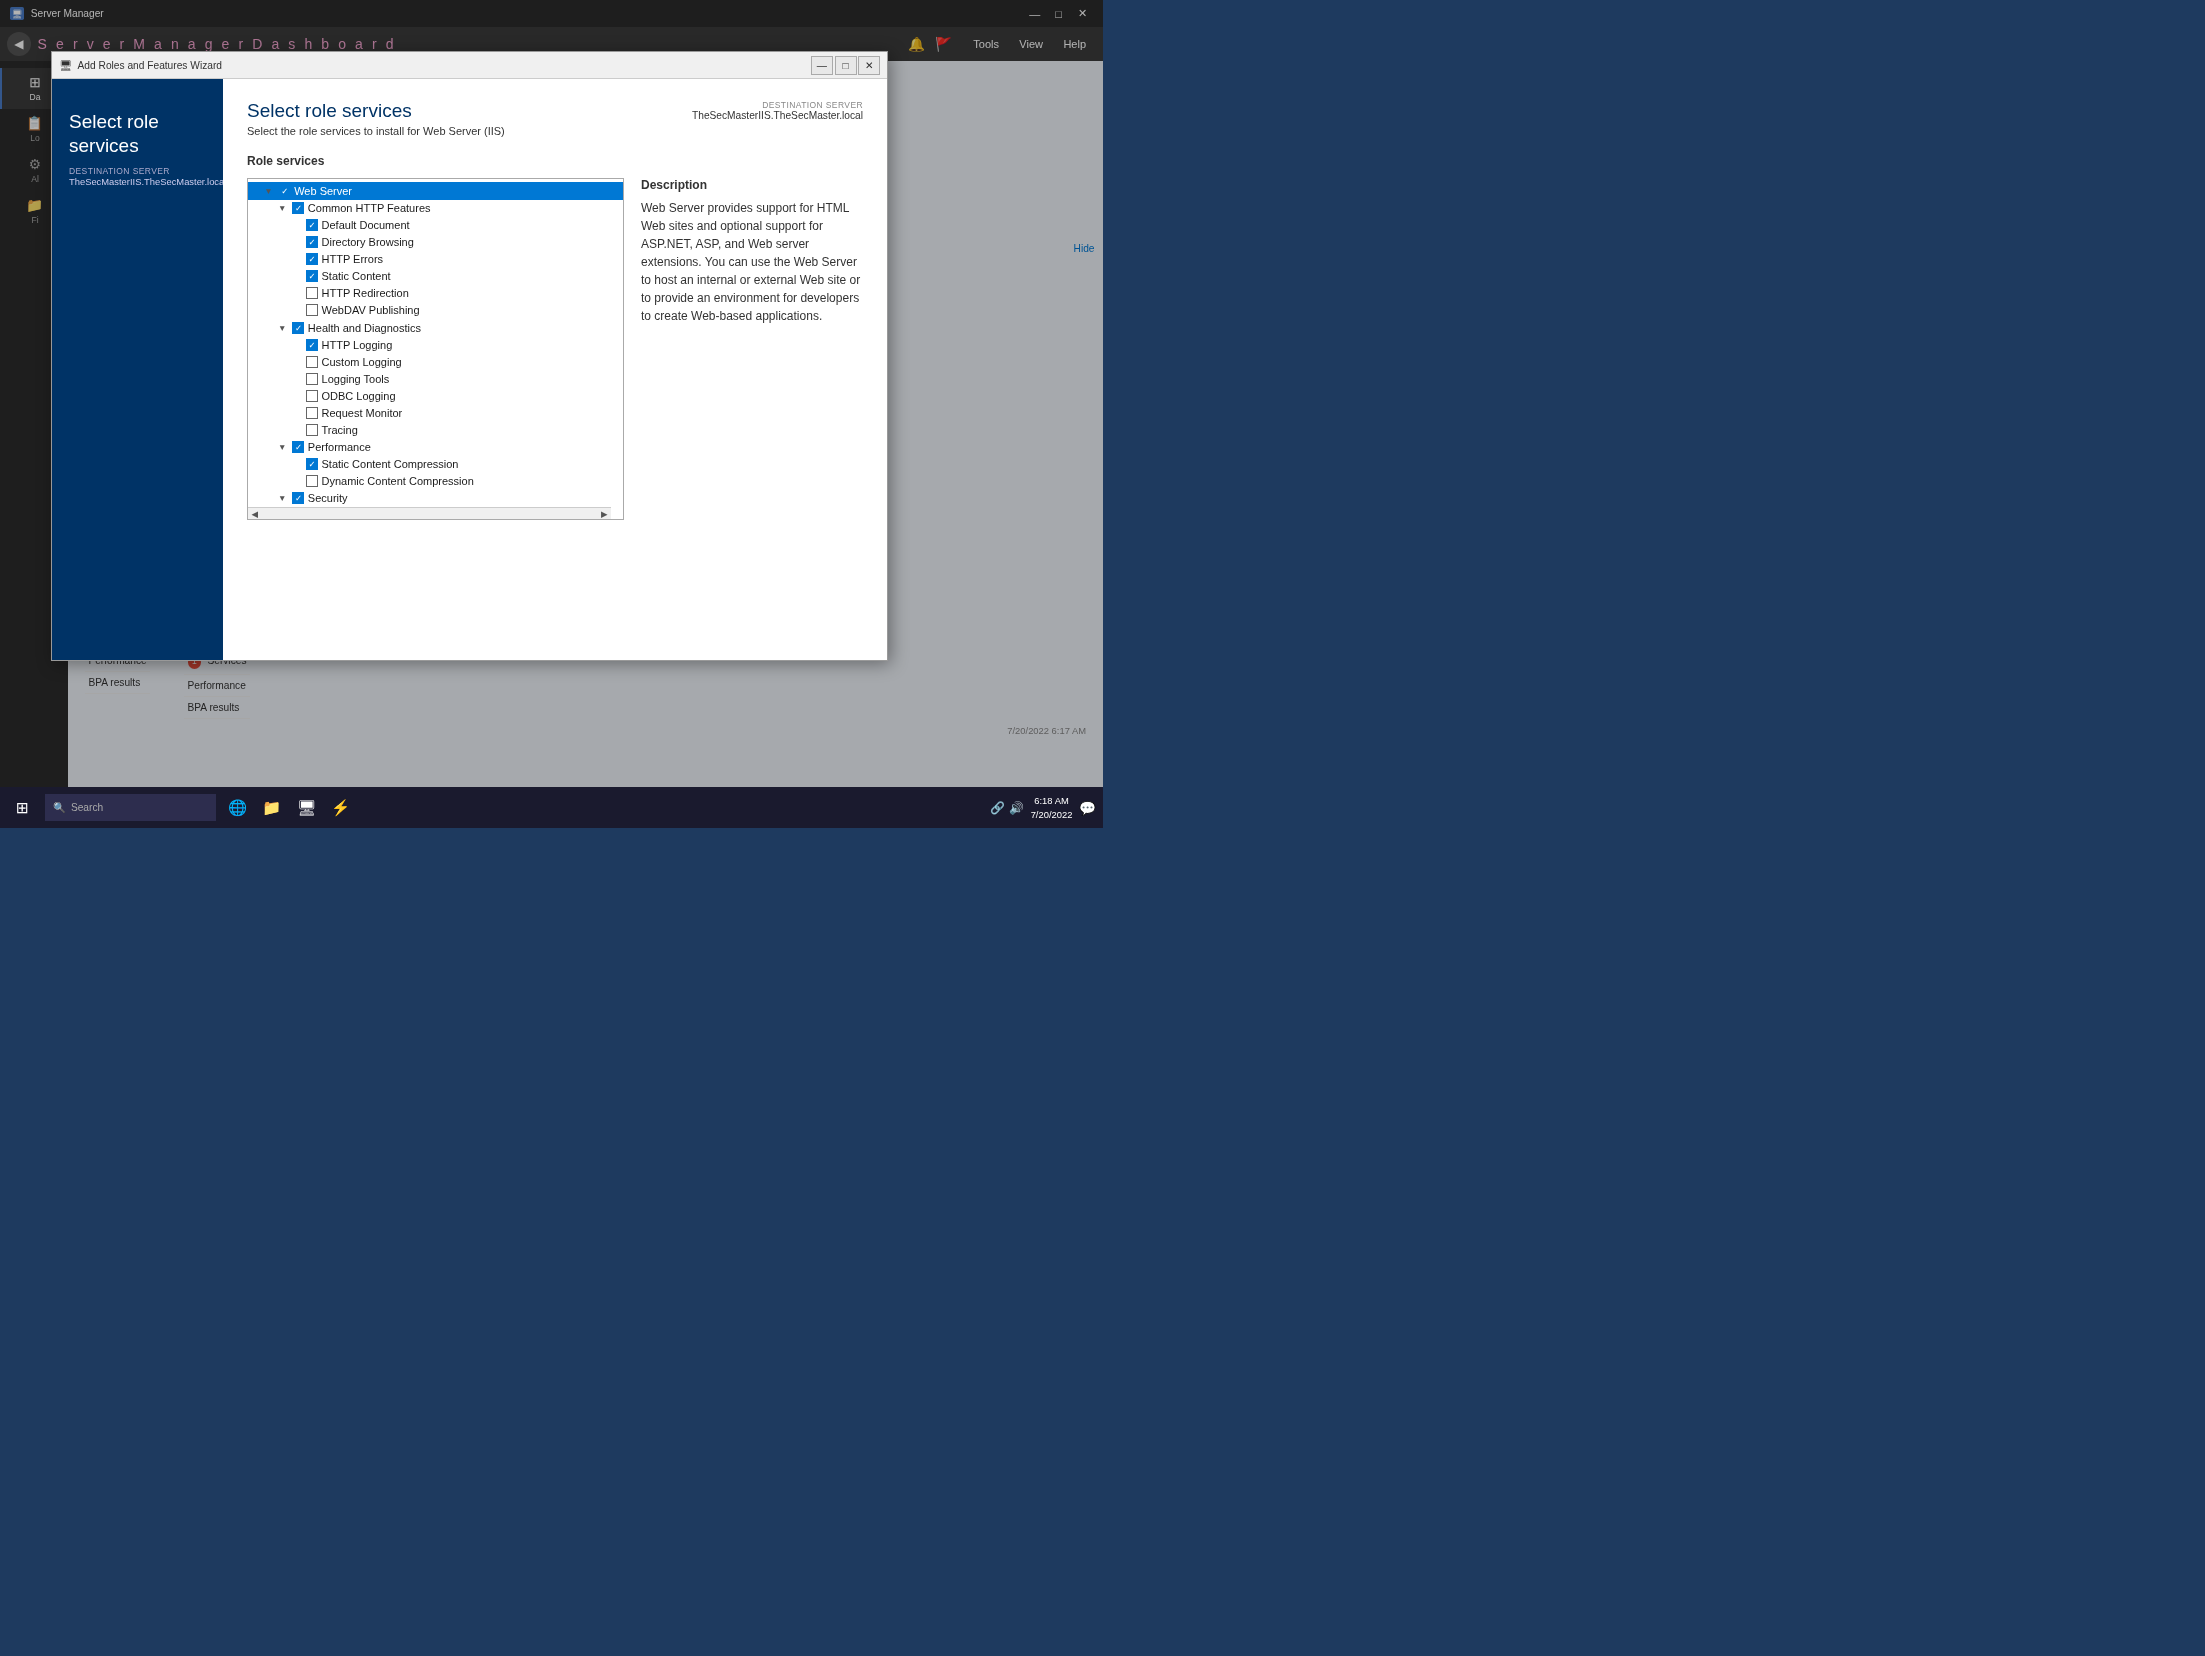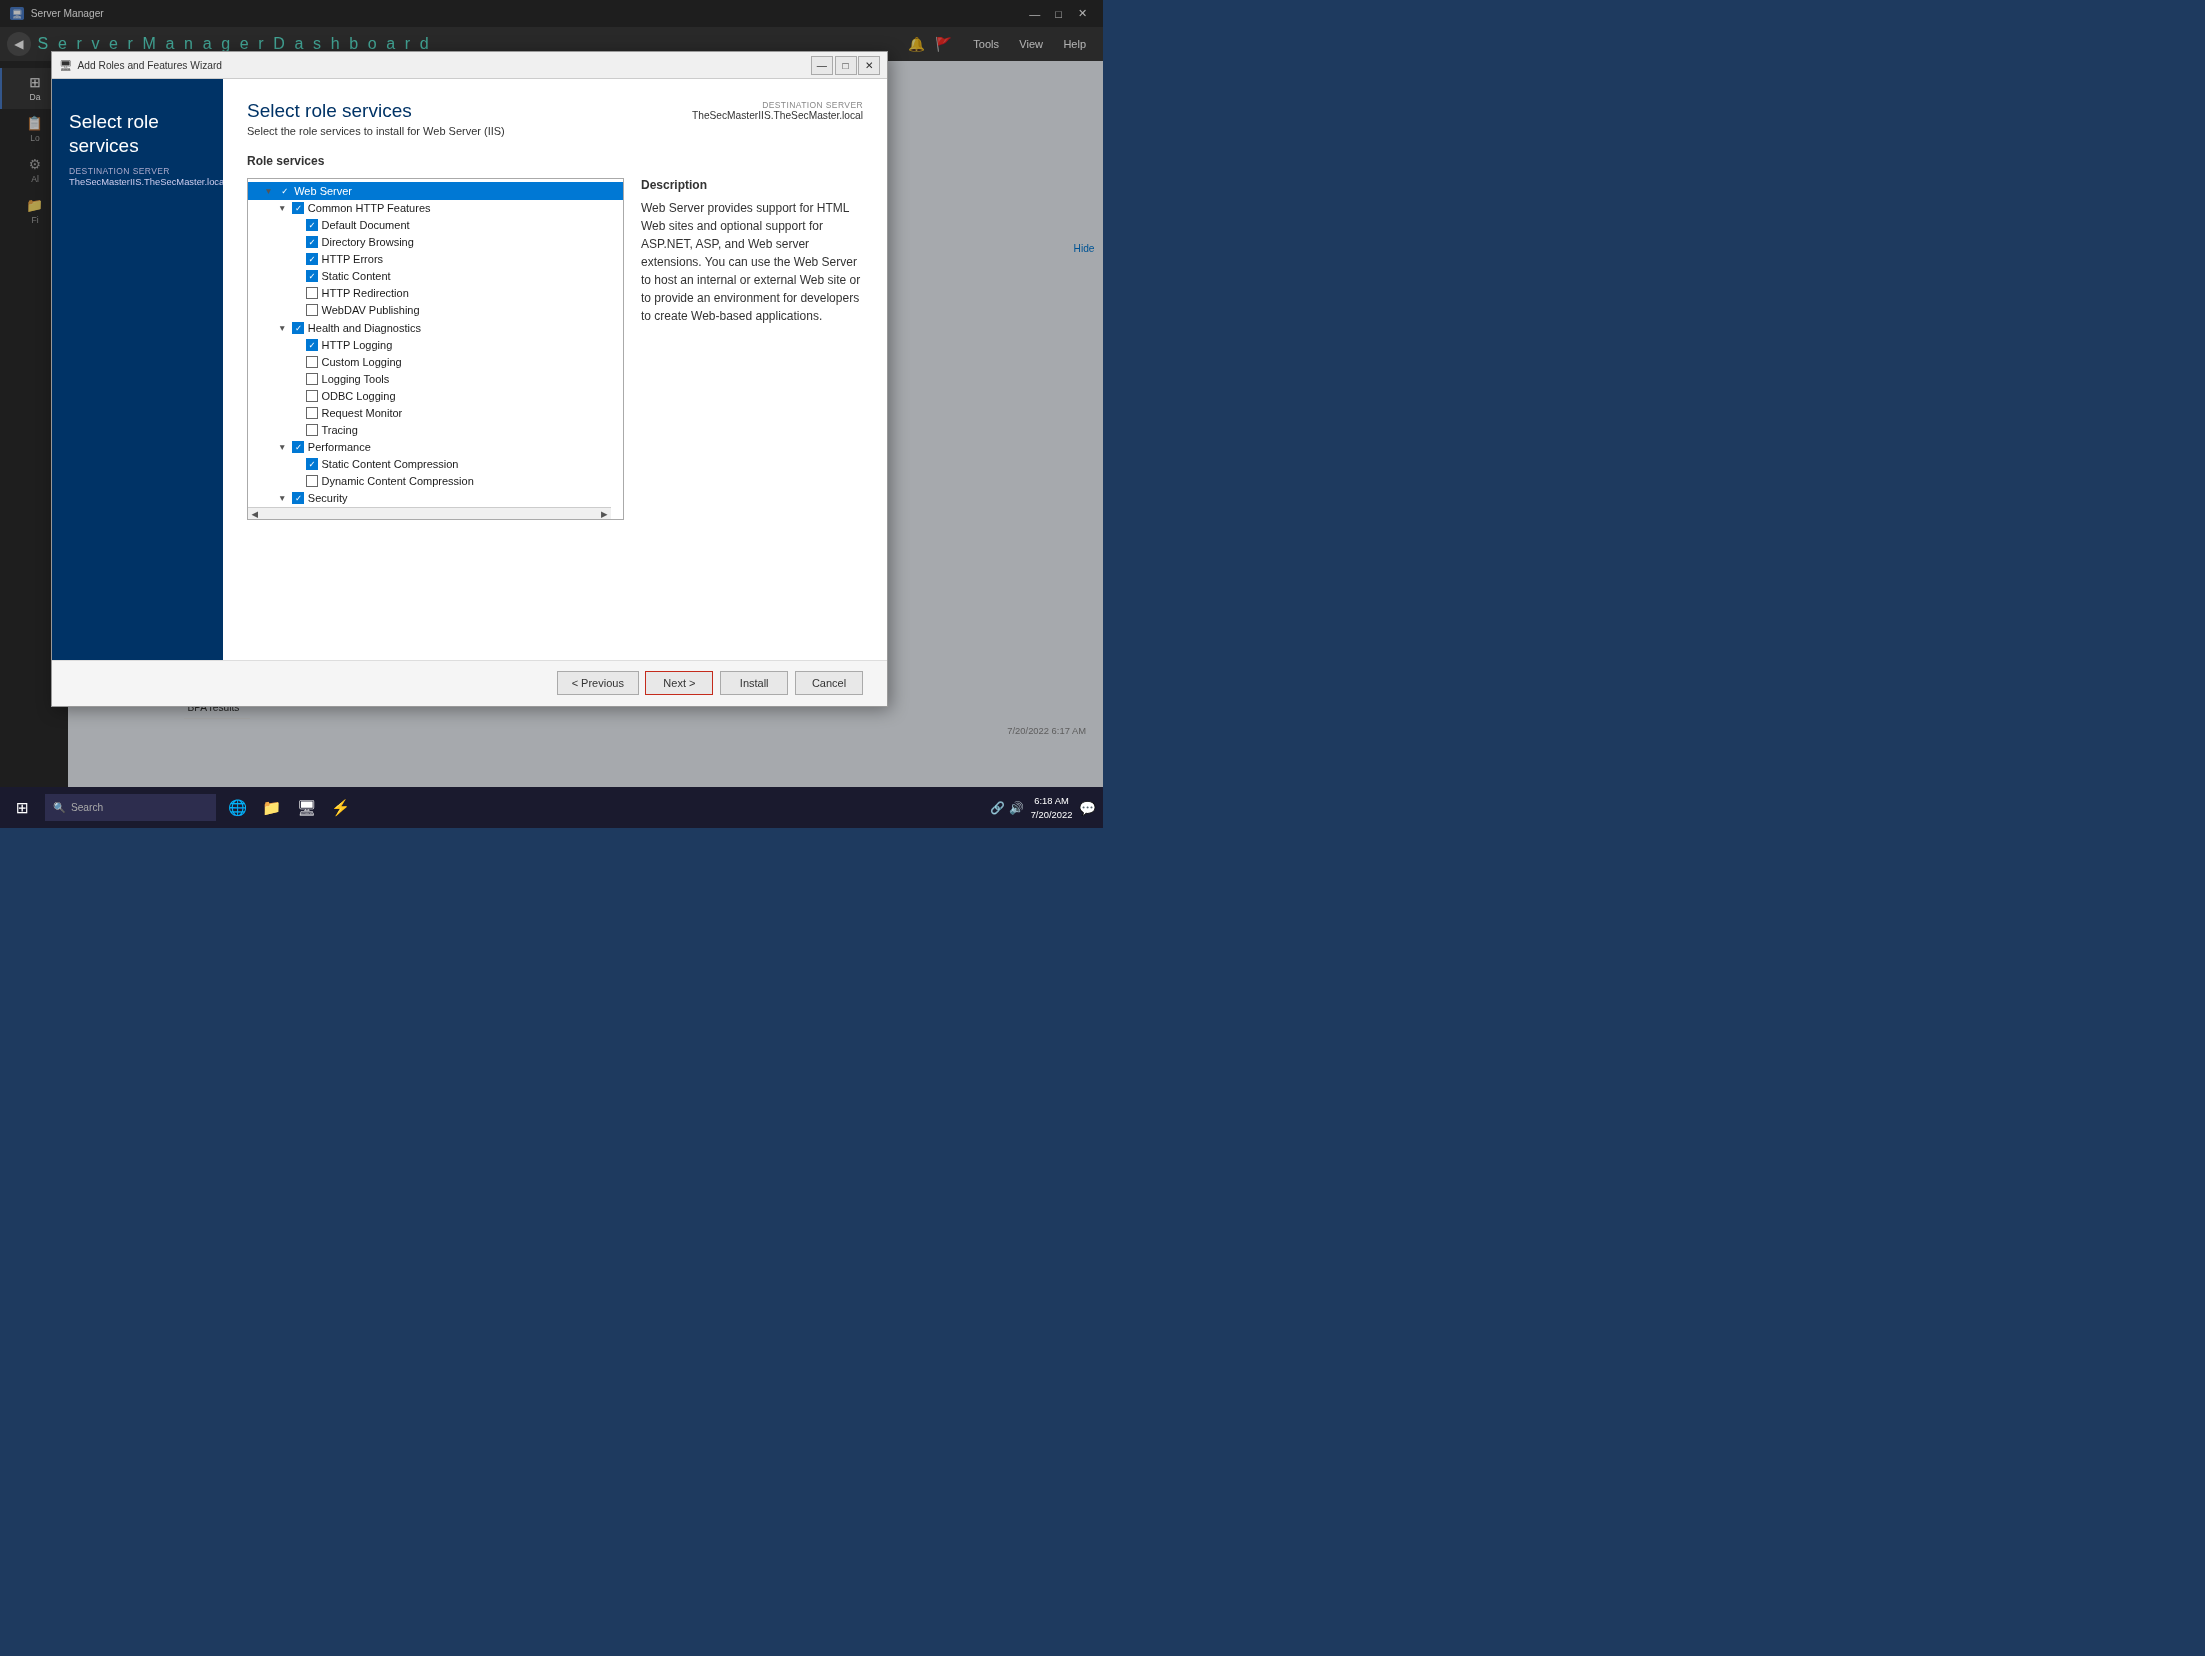--- a/index.html
+++ b/index.html
@@ -136,22 +136,22 @@
       border: none;
       color: white;
       font-size: 12px;
       cursor: pointer;
       display: flex;
       align-items: center;
       justify-content: center;
     }
     .sm-title-blur {
       flex: 1;
-      color: #5eead4;
-      font-size: 16px;
+      color: #f9a8d4;
+      font-size: 14px;
       letter-spacing: 2.6px;
     }
     .sm-toolbar-icons {
       display: flex;
       gap: 3.4px;
     }
     .sm-toolbar-icon {
       width: 24px;
       height: 24px;
       color: white;
@@ -792,26 +792,20 @@
         </div>
 
         <div class="description-panel">
           <div class="description-title">Description</div>
           <div class="description-text">Web Server provides support for HTML Web sites and optional support for ASP.NET, ASP, and Web server extensions. You can use the Web Server to host an internal or external Web site or to provide an environment for developers to create Web-based applications.</div>
         </div>
       </div>
     </div>
   </div>
 
-  <div class="wizard-bottom">
-    <button class="wiz-btn">&lt; Previous</button>
-    <button class="wiz-btn primary">Next &gt;</button>
-    <button class="wiz-btn">Install</button>
-    <button class="wiz-btn">Cancel</button>
-  </div>
 </div>
 
 <div class="taskbar">
   <div class="taskbar-start">⊞</div>
   <div class="taskbar-search">
     <span style="font-size:10.2px;margin-right:5.1px;">🔍</span>
     <span style="color:#aaa;font-size:10.2px;">Search</span>
   </div>
   <div class="taskbar-icons">
     <div class="taskbar-icon" title="Internet Explorer">🌐</div>

